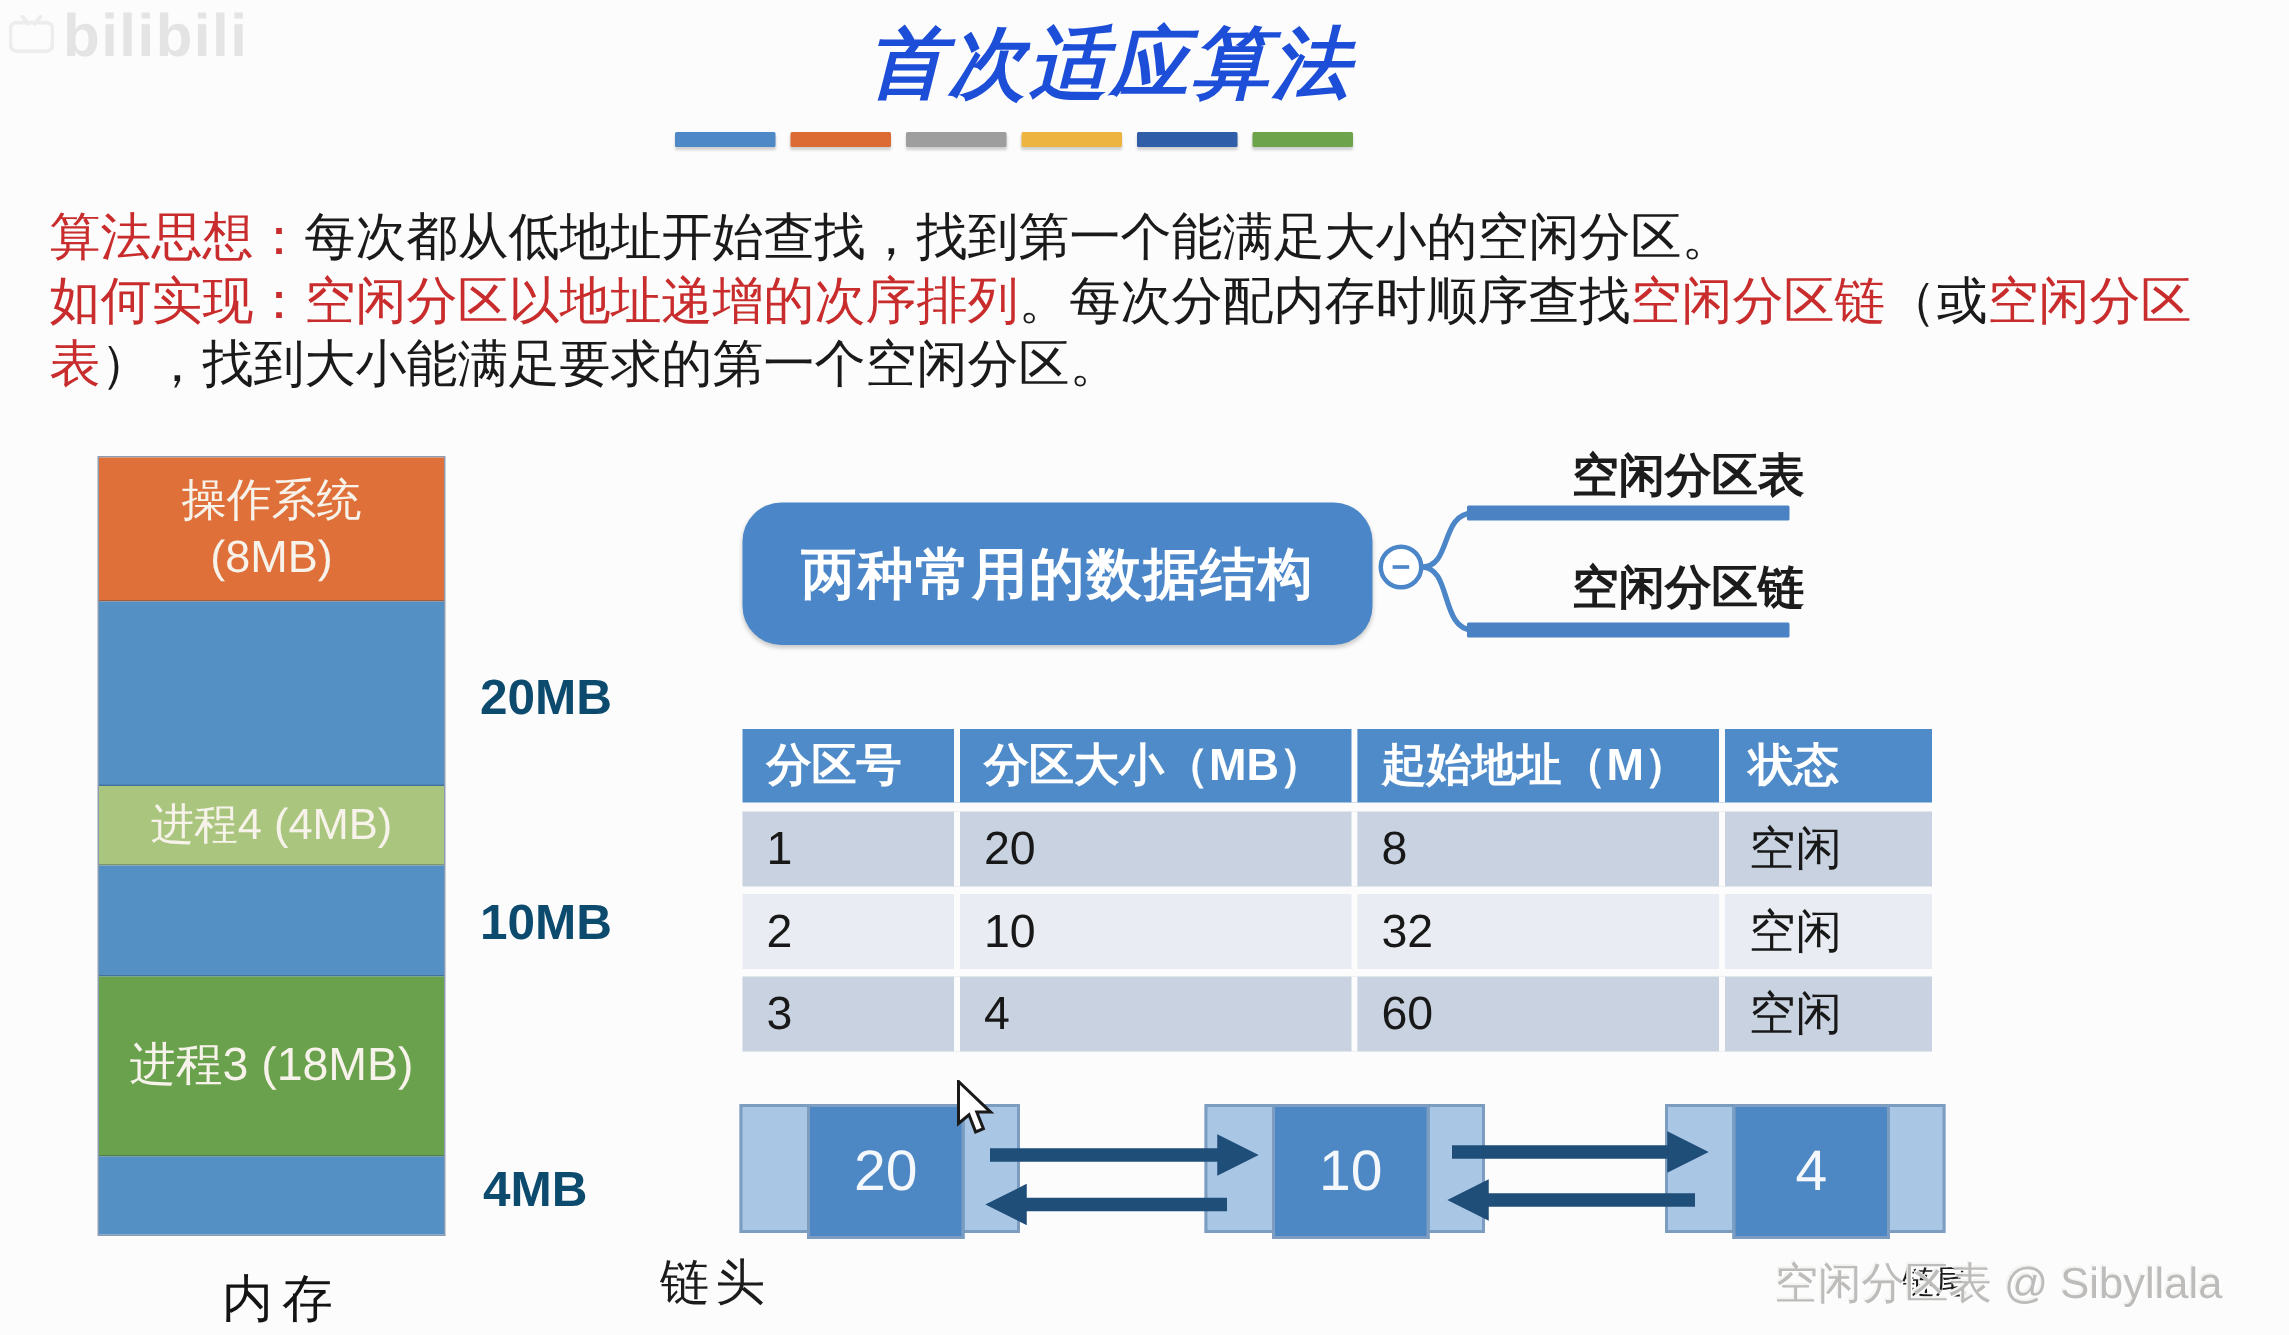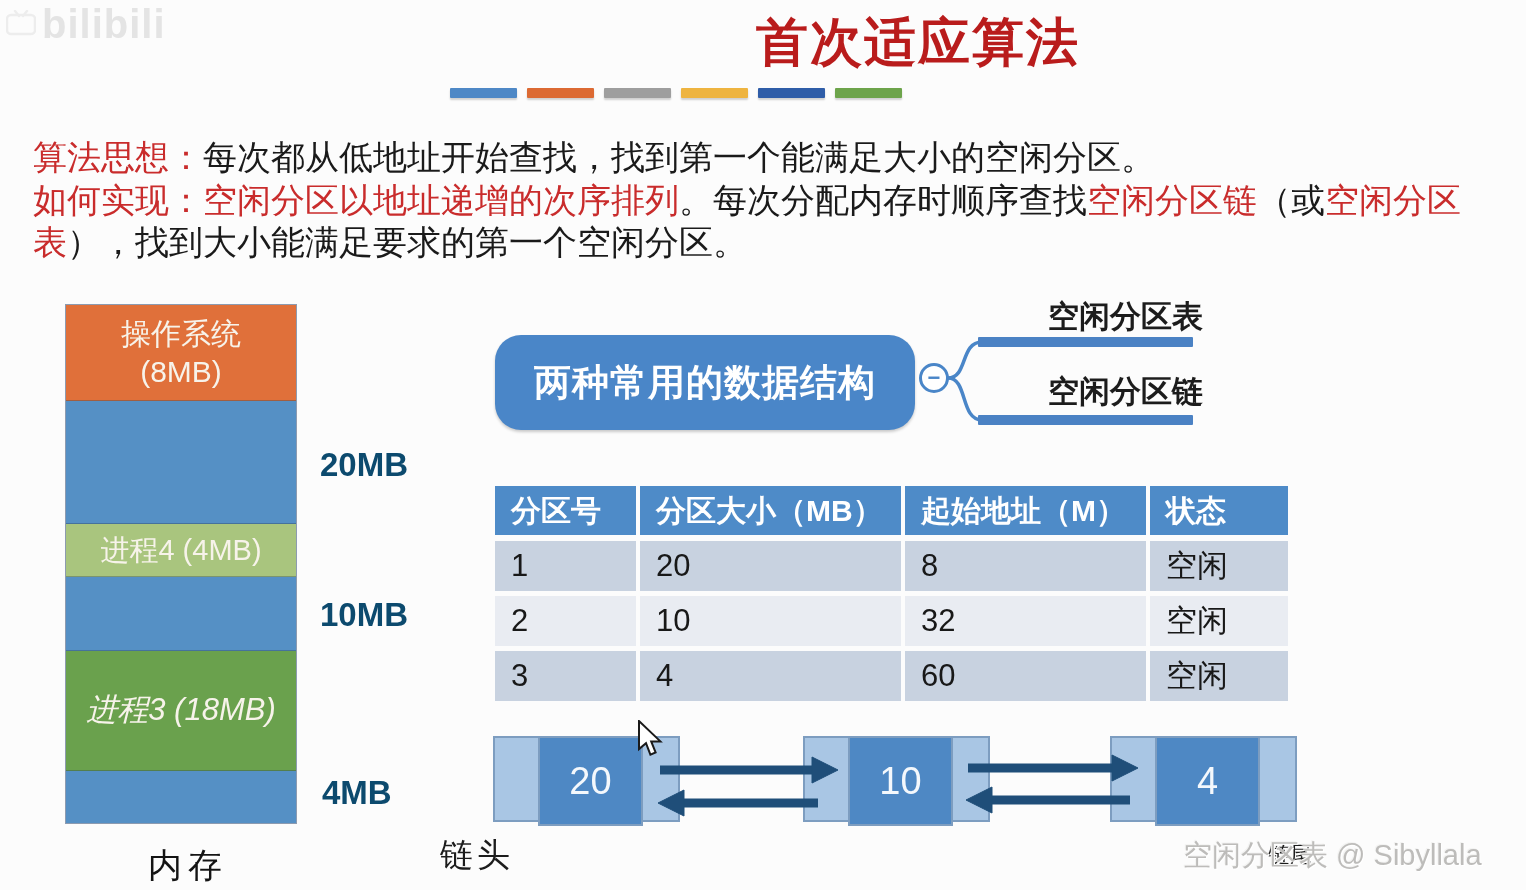--- a/index.html
+++ b/index.html
@@ -11,36 +11,36 @@
   .bili{position:absolute;left:6px;top:2px;display:flex;align-items:flex-start;gap:6px;}
   .bili-text{font-size:40px;font-weight:bold;color:#e4e4e4;letter-spacing:1px;}
   .bili-tv{margin-top:8px;opacity:.45;}
   .community-mark{
     position:absolute;left:1183px;top:836px;font-size:29px;color:#bdbcba;
     text-shadow:1px 1px 0 #ffffff,-1px -1px 0 #f3f3f2;white-space:nowrap;z-index:6;
   }
   .tail-label{position:absolute;left:1268px;top:840px;font-size:22px;color:#1c1c1c;z-index:5;}
   
   .title{
-    position:absolute;left:400px;top:8px;width:680px;text-align:right;
-    font-size:52px;font-weight:bold;color:#b91c1c;letter-spacing:2px;
+    position:absolute;left:400px;top:8px;width:680px;text-align:center;
+    font-size:52px;font-weight:bold;color:#1d4ed8;letter-spacing:2px;font-style:italic;
   }
   .dash-row{position:absolute;left:450px;top:88px;display:flex;gap:10px;}
   .dash{width:67px;height:10px;border-radius:1px;box-shadow:0 2px 2px rgba(0,0,0,.18);}
   
   .intro-line{position:absolute;left:33px;white-space:nowrap;font-size:34px;color:#1a1a1a;}
   .l1{top:135px;} .l2{top:178px;} .l3{top:220px;}
   .red{color:#c92c2c;}
   
   .mem-col{position:absolute;left:65px;top:304px;width:230px;border:1px solid #8d9bb0;}
   .mem-block{position:relative;width:100%;display:flex;flex-direction:column;align-items:center;justify-content:center;box-sizing:border-box;border-bottom:1px solid rgba(40,60,80,.35);}
   .mem-block:last-child{border-bottom:none;}
   .mem-label{color:#f7f3ea;font-size:30px;line-height:1.25;text-align:center;white-space:nowrap;}
   .h-os{height:96px;} .h-f1{height:123px;} .h-p4{height:53px;}
-  .h-f2{height:74px;} .h-p3{height:120px;font-style:italic;} .h-f3{height:52px;}
+  .h-f2{height:74px;} .h-p3{height:120px;} .h-f3{height:52px;}
   .size-label{position:absolute;font-size:33px;font-weight:600;color:#0c4a6e;white-space:nowrap;margin-left:12px;}
   .sz-20{left:308px;top:446px;} .sz-10{left:308px;top:596px;text-align:center;} .sz-4{left:310px;top:774px;}
   .mem-caption{position:absolute;left:148px;top:843px;font-size:34px;color:#141414;letter-spacing:6px;}
   
   .mm-root{
     position:absolute;left:495px;top:335px;width:420px;height:95px;border-radius:26px;
     background:#4a86c8;color:#ffffff;display:flex;align-items:center;justify-content:center;
     font-size:37px;font-weight:bold;letter-spacing:1px;box-shadow:0 2px 3px rgba(0,0,0,.2);
   }
   .mm-circle{

